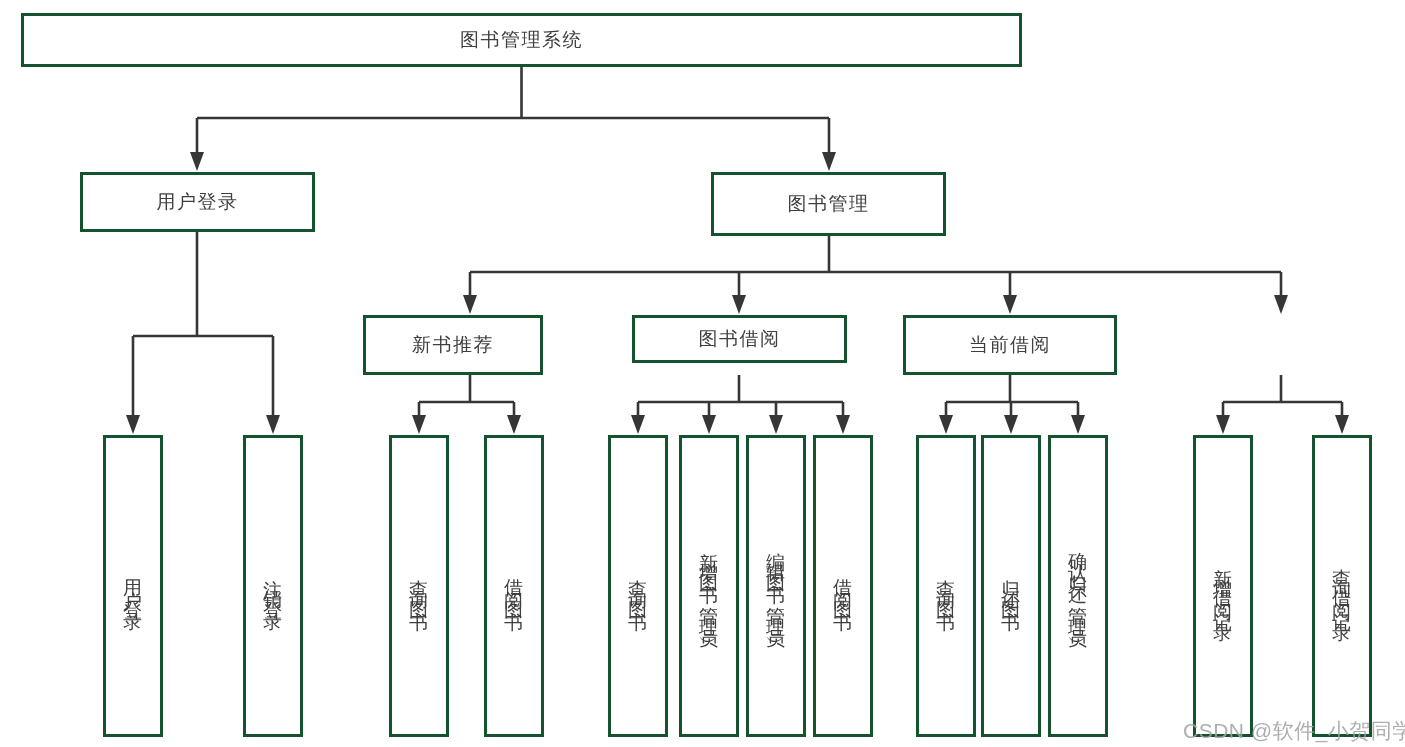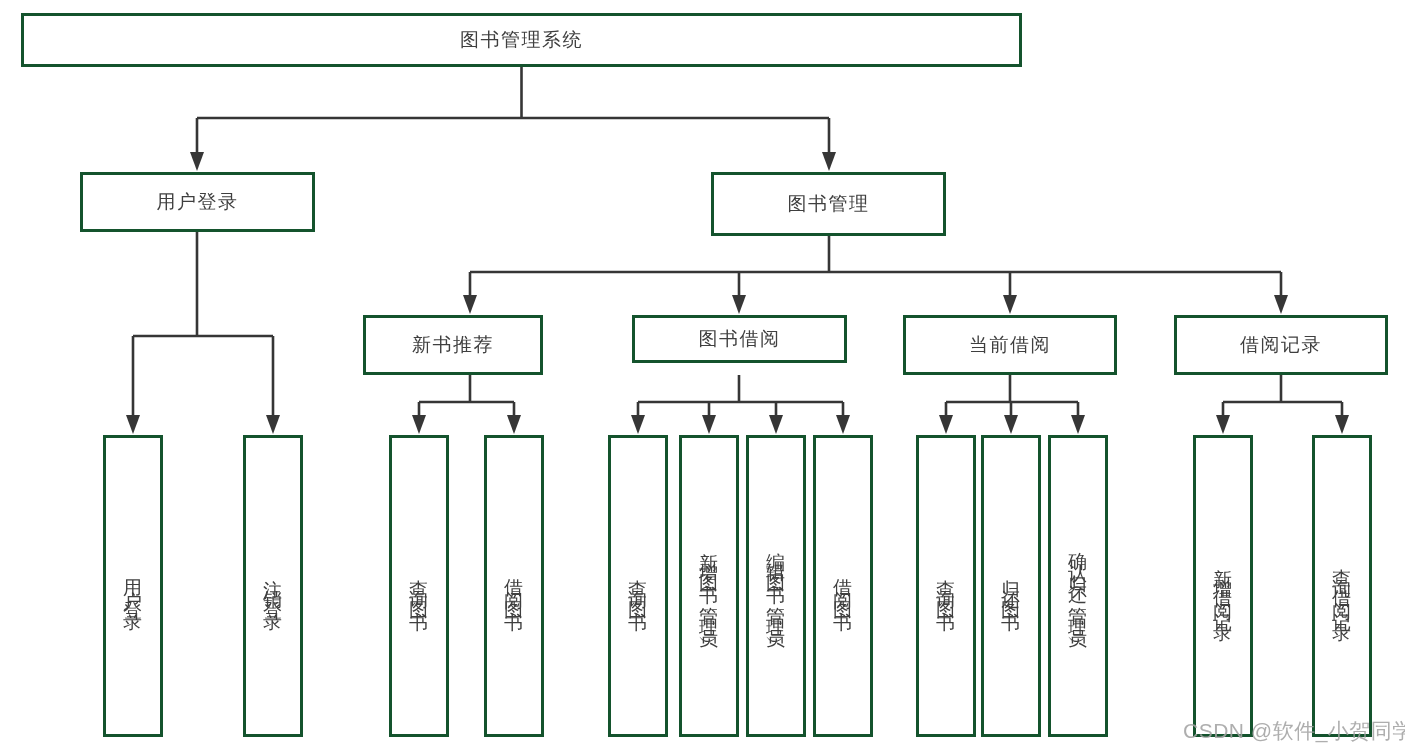--- a/index.html
+++ b/index.html
@@ -101,23 +101,20 @@
 
   <div class="node" style="left:363px;top:315px;width:180px;height:60px;">
     <span>新书推荐</span>
   </div>
   <div class="node" style="left:632px;top:315px;width:215px;height:48px;">
     <span>图书借阅</span>
   </div>
   <div class="node" style="left:903px;top:315px;width:214px;height:60px;">
     <span>当前借阅</span>
   </div>
-  <div class="node" style="left:1174px;top:315px;width:214px;height:60px;">
-    <span>借阅记录</span>
-  </div>
 
   <div class="node vnode" style="left:103px;top:435px;width:60px;height:302px;">
     <span>用户登录</span>
   </div>
   <div class="node vnode" style="left:243px;top:435px;width:60px;height:302px;">
     <span>注销登录</span>
   </div>
 
   <div class="node vnode" style="left:389px;top:435px;width:60px;height:302px;">
     <span>查询图书</span>

